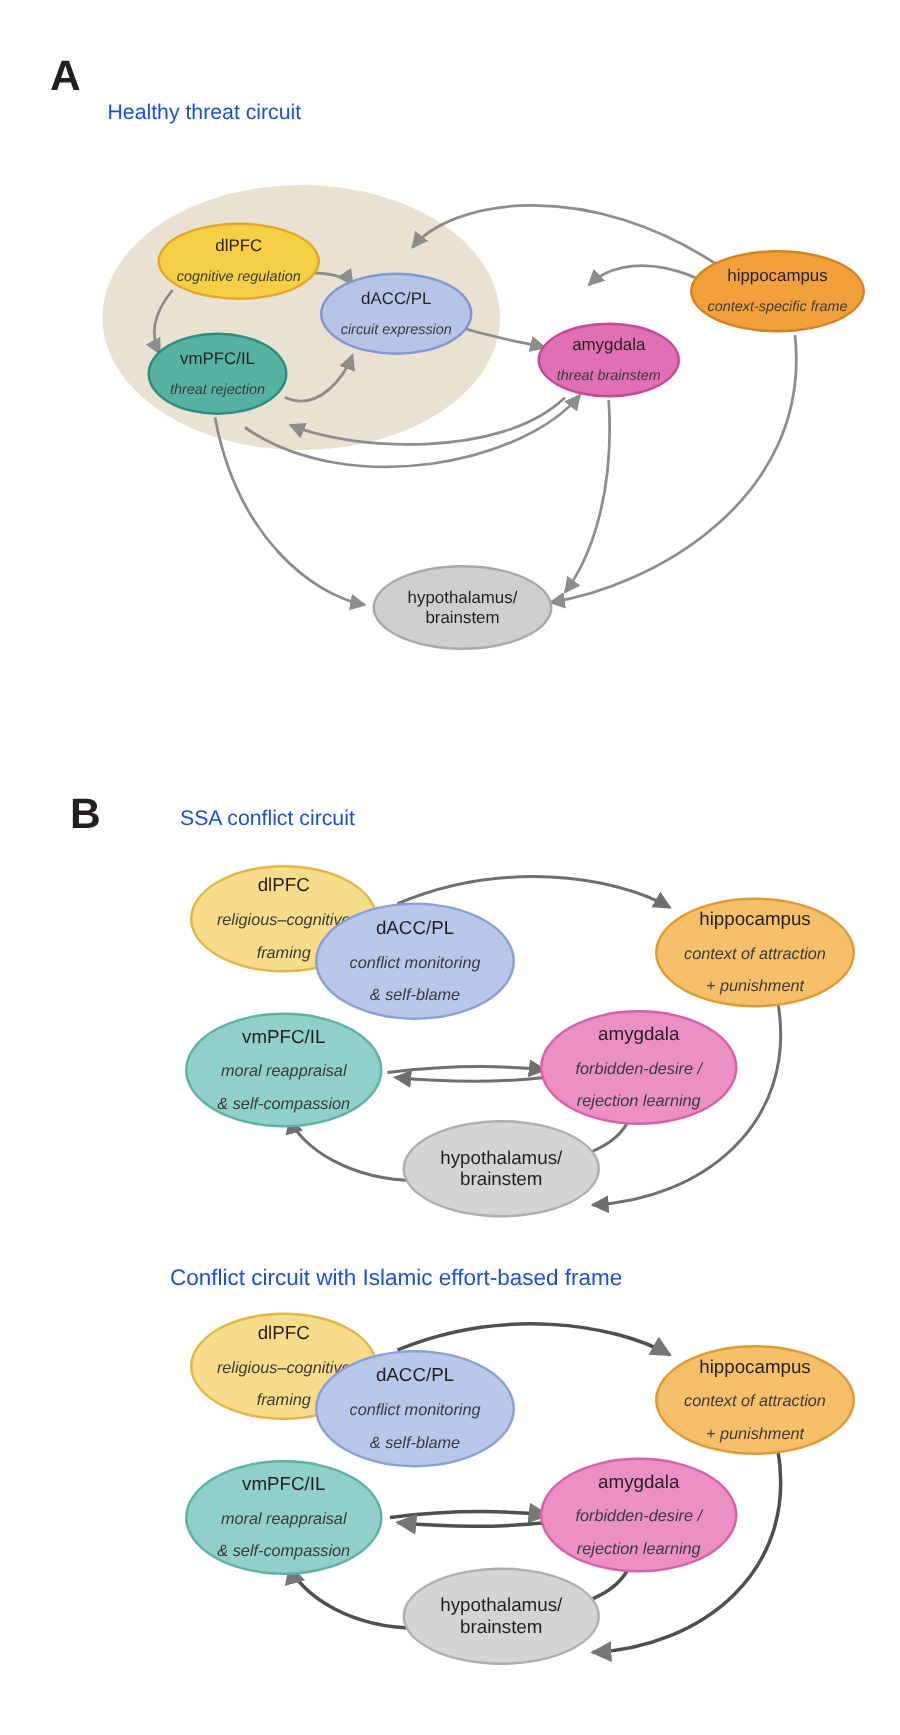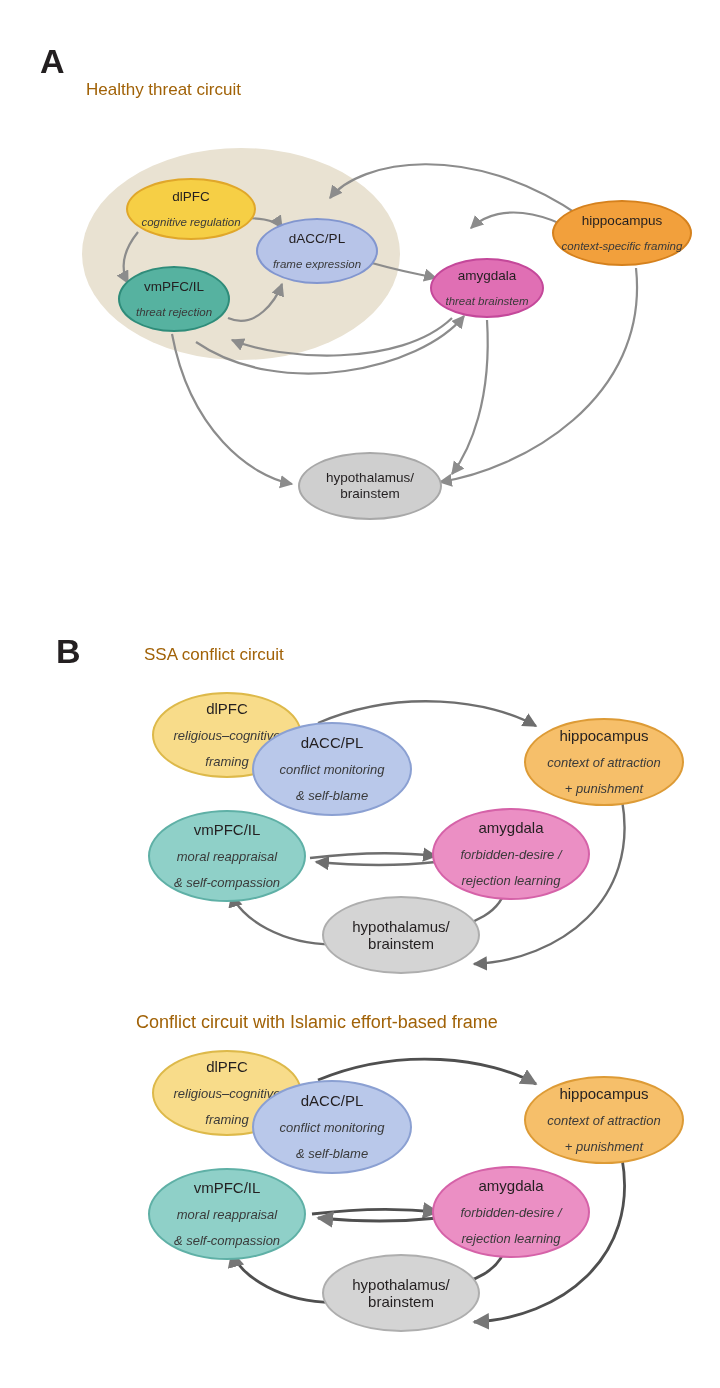--- a/index.html
+++ b/index.html
@@ -18,21 +18,21 @@
   .panel-letter {
     position: absolute;
     font-size: 34px;
     font-weight: bold;
     color: #231f20;
     letter-spacing: 0;
   }
   .panel-title {
     position: absolute;
     font-size: 17px;
-    color: #a16207;
+    color: #1d4ed8;
     font-weight: normal;
   }
   .stage {
     position: absolute;
     left: 0;
     top: 0;
     width: 720px;
     height: 1388px;
     pointer-events: none;
   }
@@ -128,36 +128,36 @@
   </g>
 </svg>
 
 <div class="node n-dlpfc" style="left:126px; top:178px; width:130px; height:62px;">
   <span class="nlabel">dlPFC</span>
   <span class="nsub">cognitive regulation</span>
 </div>
 
 <div class="node n-dacc" style="left:256px; top:218px; width:122px; height:66px;">
   <span class="nlabel">dACC/PL</span>
-  <span class="nsub">frame expression</span>
+  <span class="nsub">circuit expression</span>
 </div>
 
 <div class="node n-vmpfc" style="left:118px; top:266px; width:112px; height:66px;">
   <span class="nlabel">vmPFC/IL</span>
   <span class="nsub">threat rejection</span>
 </div>
 
 <div class="node n-amyg" style="left:430px; top:258px; width:114px; height:60px;">
   <span class="nlabel">amygdala</span>
   <span class="nsub">threat brainstem</span>
 </div>
 
 <div class="node n-hippo" style="left:552px; top:200px; width:140px; height:66px;">
   <span class="nlabel">hippocampus</span>
-  <span class="nsub">context-specific framing</span>
+  <span class="nsub">context-specific frame</span>
 </div>
 
 <div class="node n-hypo" style="left:298px; top:452px; width:144px; height:68px;">
   <span class="nlabel">hypothalamus/</span>
   <span class="nlabel">brainstem</span>
 </div>
 
 <div class="panel-letter" style="left:56px; top:632px;">B</div>
 <div class="panel-title" style="left:144px; top:645px;">SSA conflict circuit</div>
 

